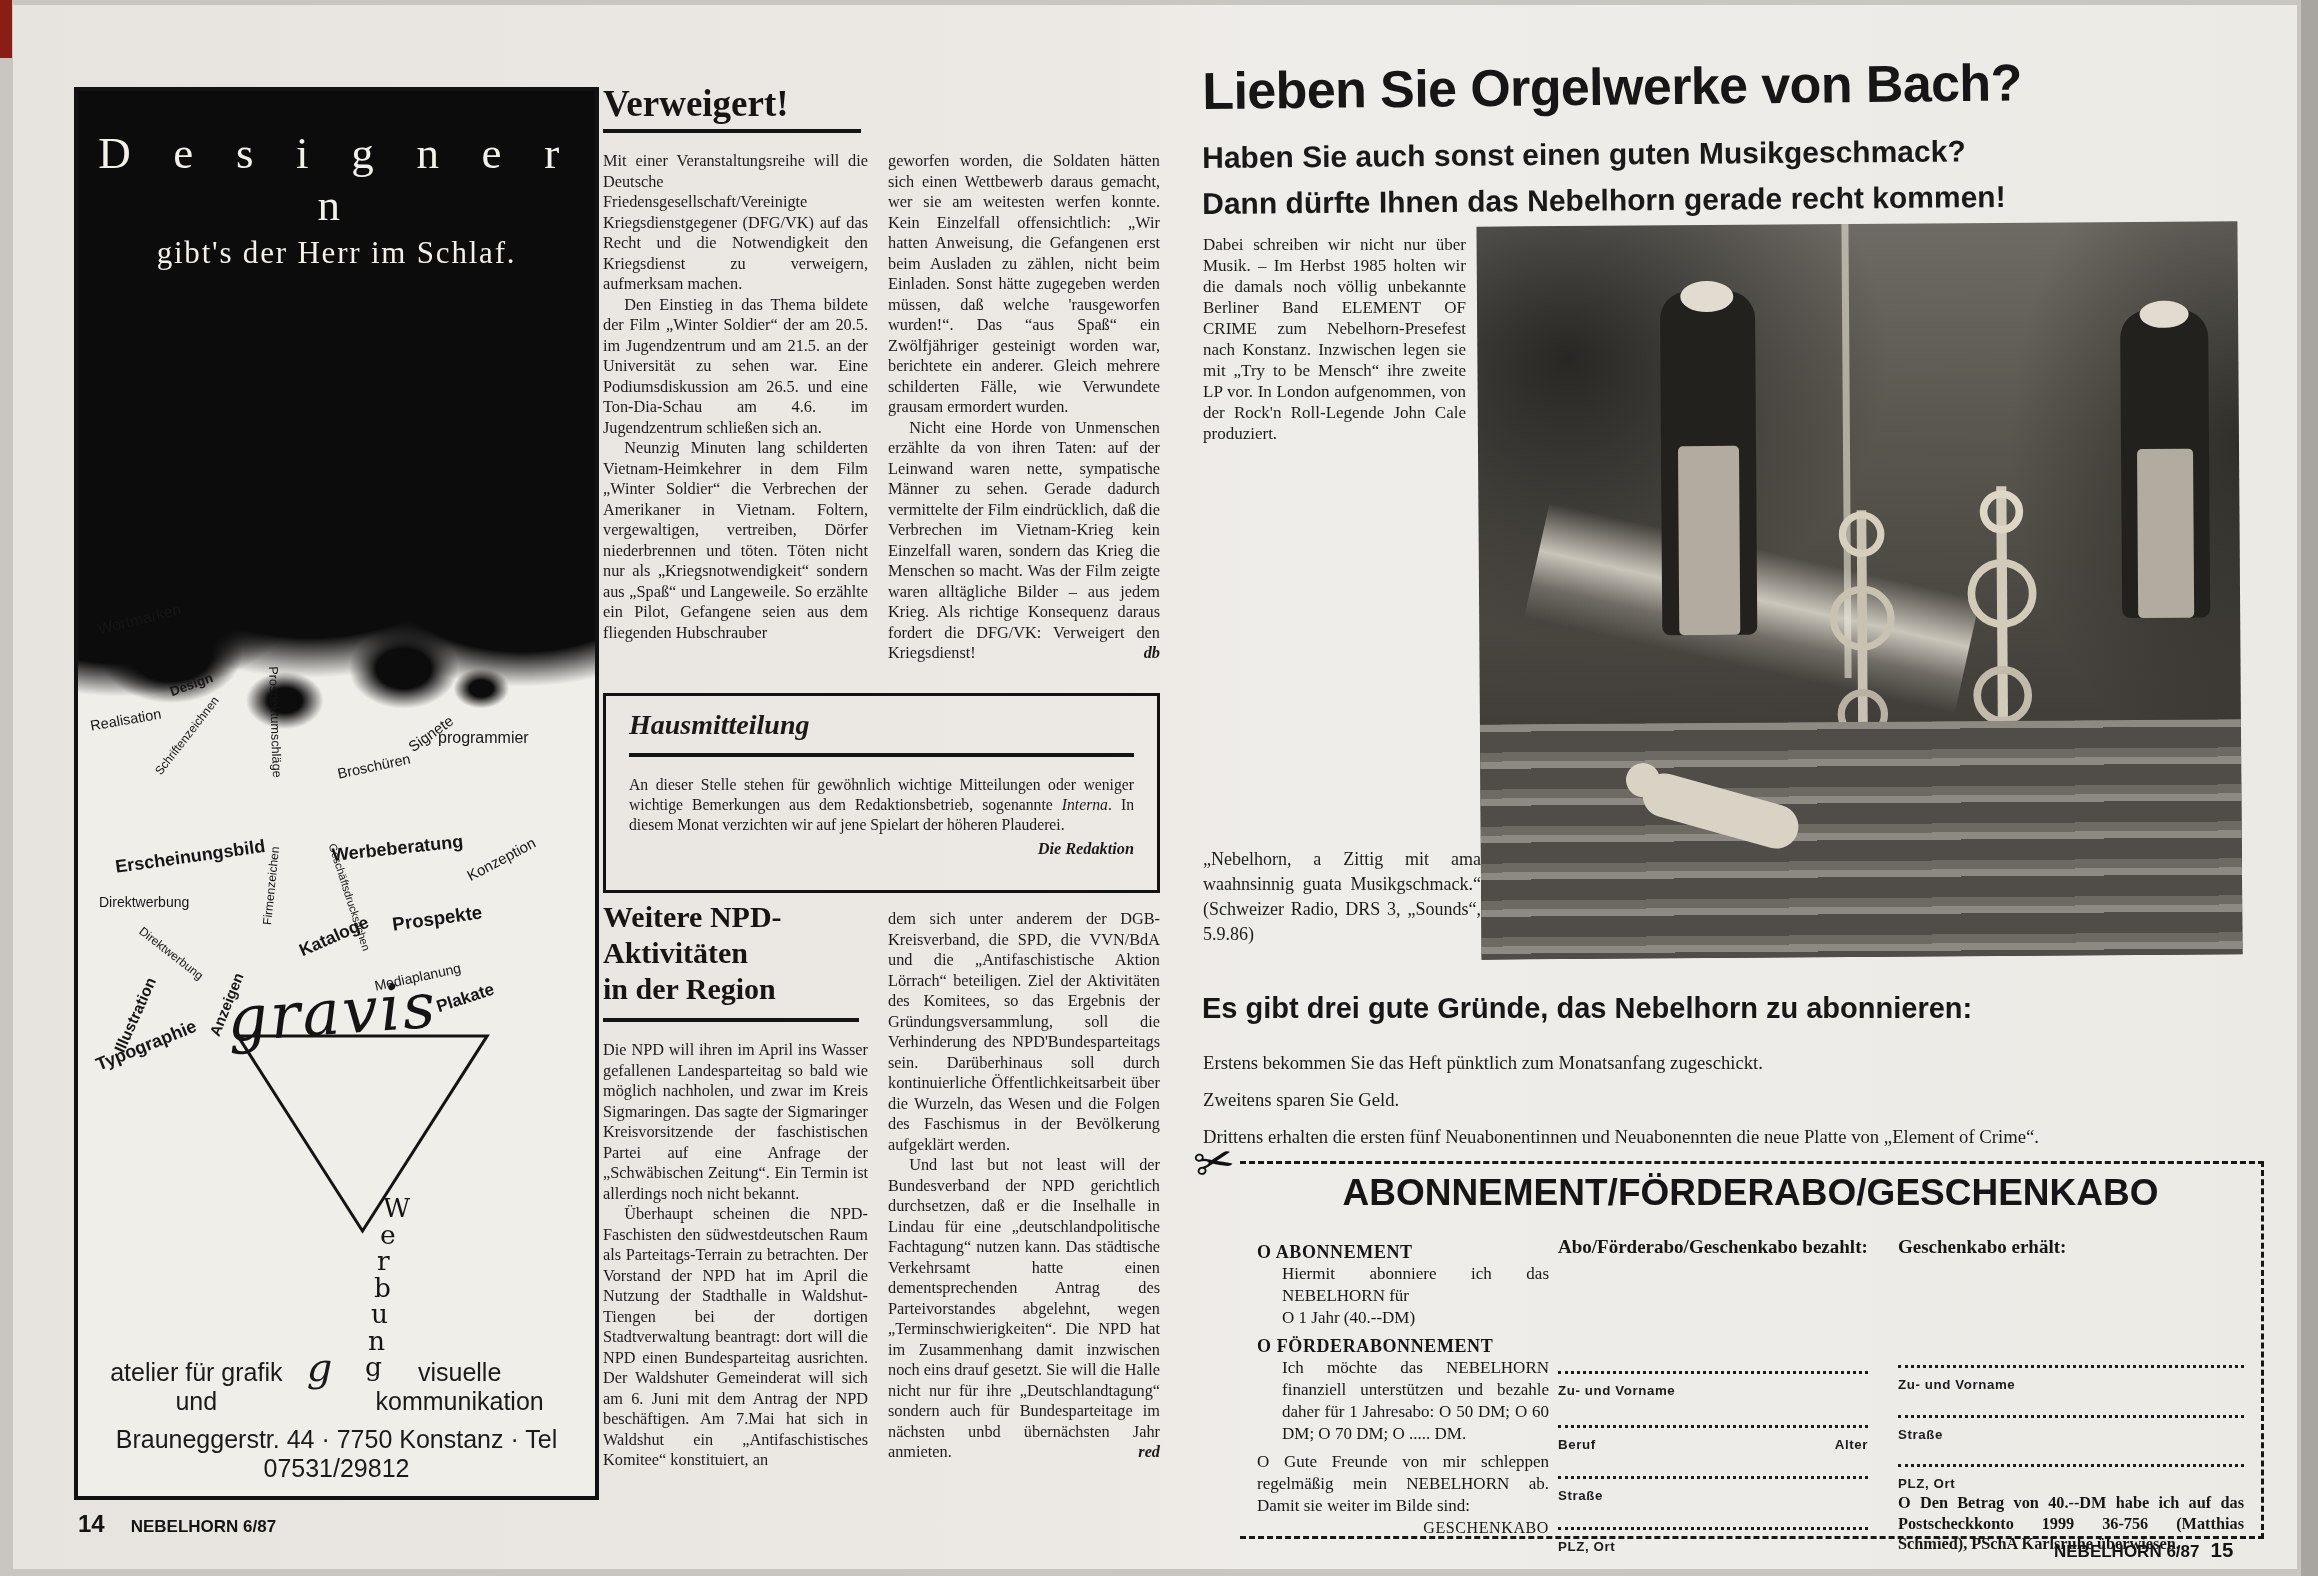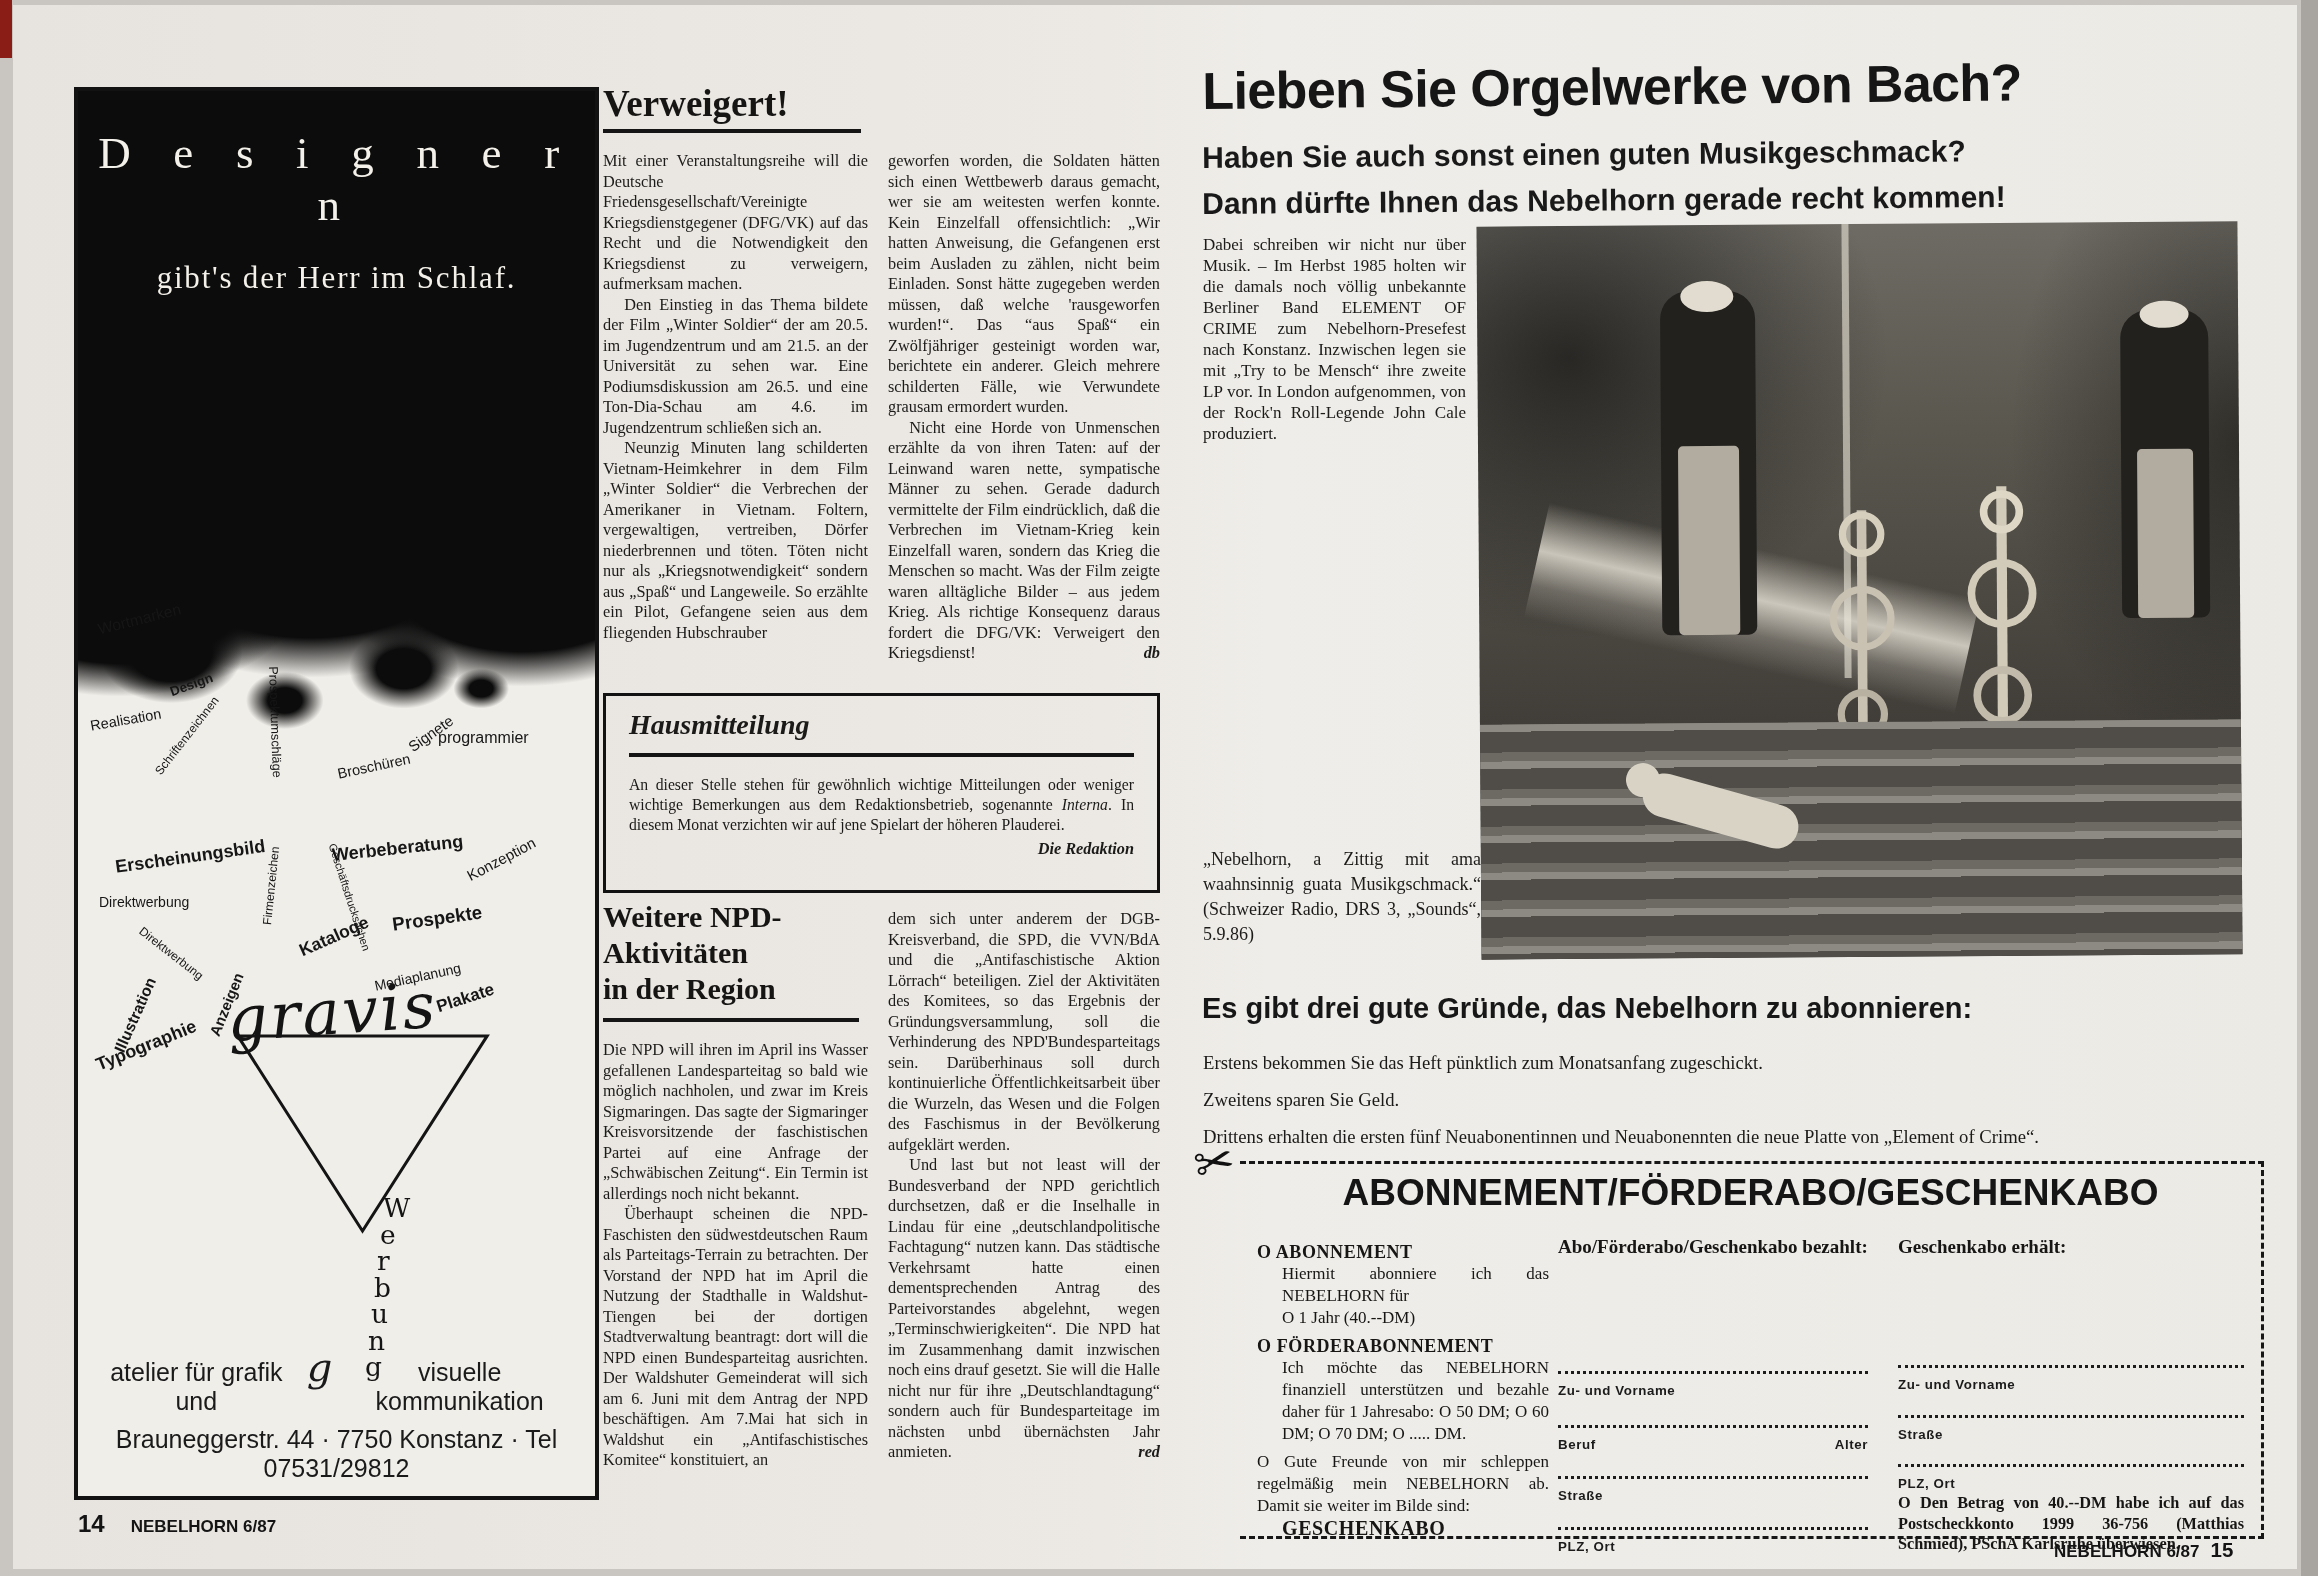--- a/index.html
+++ b/index.html
@@ -10,21 +10,21 @@
          background:linear-gradient(90deg,#e7e4df 0%,#ece9e4 48%,#efede9 55%,#ecEAe5 100%);
          background-color:#ebe8e3;}
   .edge-red{position:absolute;left:0;top:0;width:12px;height:58px;background:#8a1d15;}
   .edge-right{position:absolute;right:0;top:0;width:18px;height:1577px;background:#a8a5a1;}
 
   
   .ad{position:absolute;left:74px;top:87px;width:517px;height:1405px;
       border:4.2px solid #121212;background:#f0eee9;}
   .ad-black{position:absolute;left:0;top:0;right:0;height:506px;background:#0c0c0c;}
   .ad-h1{margin-top:36px;text-align:center;color:#f4f1ea;font-size:45px;letter-spacing:15.7px;font-family:"Liberation Serif",serif;}
-  .ad-h2{margin-top:29px;text-align:center;color:#f4f1ea;font-size:31px;letter-spacing:1.8px;font-family:"Liberation Serif",serif;}
+  .ad-h2{margin-top:4px;text-align:center;color:#f4f1ea;font-size:31px;letter-spacing:1.8px;font-family:"Liberation Serif",serif;}
   .ad-trans{position:absolute;left:0;top:506px;width:100%;height:199px;
     background:
       radial-gradient(ellipse 253px 157px at 8% -10%, #0c0c0c 55%, transparent 76%),
       radial-gradient(ellipse 313px 181px at 45% -25%, #0c0c0c 50%, transparent 72%),
       radial-gradient(ellipse 259px 151px at 86% -12%, #0c0c0c 52%, transparent 75%),
       radial-gradient(ellipse 102px 72px at 18% 28%, #0c0c0c 40%, transparent 70%),
       radial-gradient(ellipse 78px 57px at 63% 36%, #0c0c0c 35%, transparent 70%),
       radial-gradient(ellipse 57px 42px at 40% 52%, #0c0c0c 30%, transparent 68%),
       radial-gradient(ellipse 42px 30px at 78% 46%, #0c0c0c 28%, transparent 66%);}
   .wc{position:absolute;font-family:"Liberation Sans","DejaVu Sans",sans-serif;color:#161616;
@@ -135,21 +135,21 @@
           border:3.6px dashed #171717;border-left:none;}
   .coupon-title{position:absolute;left:0;right:0;top:8.4px;margin:0;text-align:center;
      font-family:"Liberation Sans","DejaVu Sans",sans-serif;font-weight:700;font-size:37px;color:#151515;}
   .fcol{position:absolute;font-size:17px;line-height:22px;color:#171615;}
   .fcolA{left:17px;top:77px;width:292px;}
   .fcolA p{margin:0;}
   .fa-label{font-size:18px;font-weight:700;letter-spacing:0.6px;}
   .fa-ind{margin-left:25px !important;text-align:justify;}
   .fa-gap{margin-top:6px !important;}
   .fa-hang{margin-top:6px !important;text-align:justify;}
-  .fa-big{font-size:20px;font-weight:700;letter-spacing:0.6px;margin-left:25px !important;}
+  .fa-big{font-size:16px;font-weight:400;letter-spacing:0.6px;margin-left:25px !important;text-align:right;}
   .fcolB{left:318px;top:71px;width:310px;}
   .fcolC{left:658px;top:71px;width:346px;}
   .fhead{font-weight:700;font-size:19px;line-height:24px;margin:0 0 3.6px 0;}
   .field{position:absolute;width:100%;}
   .fline{border-bottom:3px dotted #1c1c1c;height:0;}
   .flbl{font-family:"Liberation Sans","DejaVu Sans",sans-serif;font-weight:700;font-size:13.3px;
         letter-spacing:0.6px;margin-top:6px;color:#1b1b1b;}
   .flbl-row{display:flex;justify-content:space-between;}
   .fB1{top:136px;} .fB2{top:190px;} .fB3{top:241px;} .fB4{top:292px;} .fB5{top:341px;}
   .fC1{top:130px;} .fC2{top:180px;} .fC3{top:229px;}

